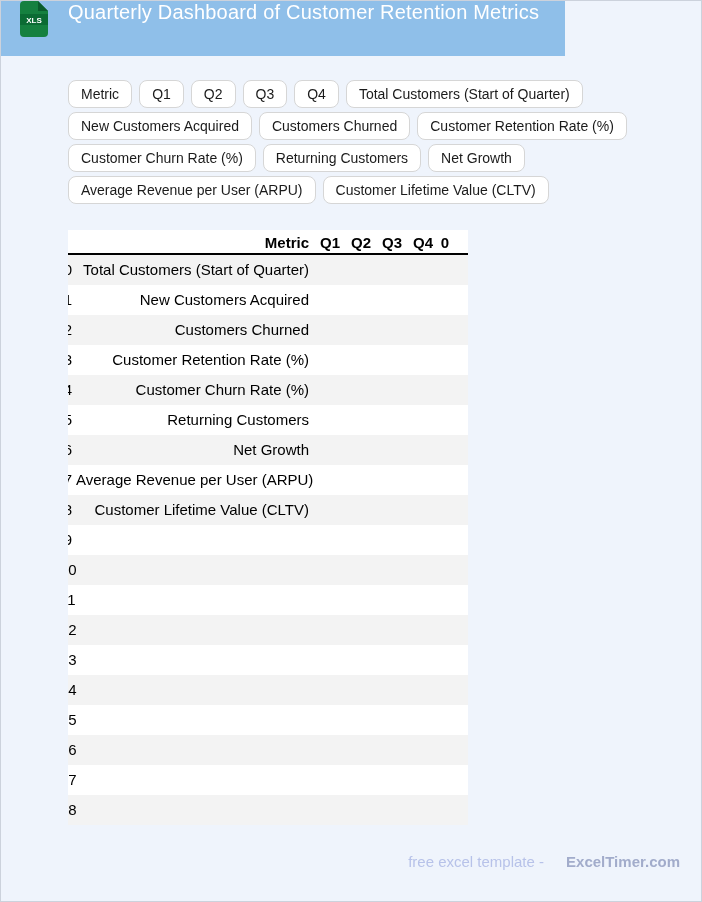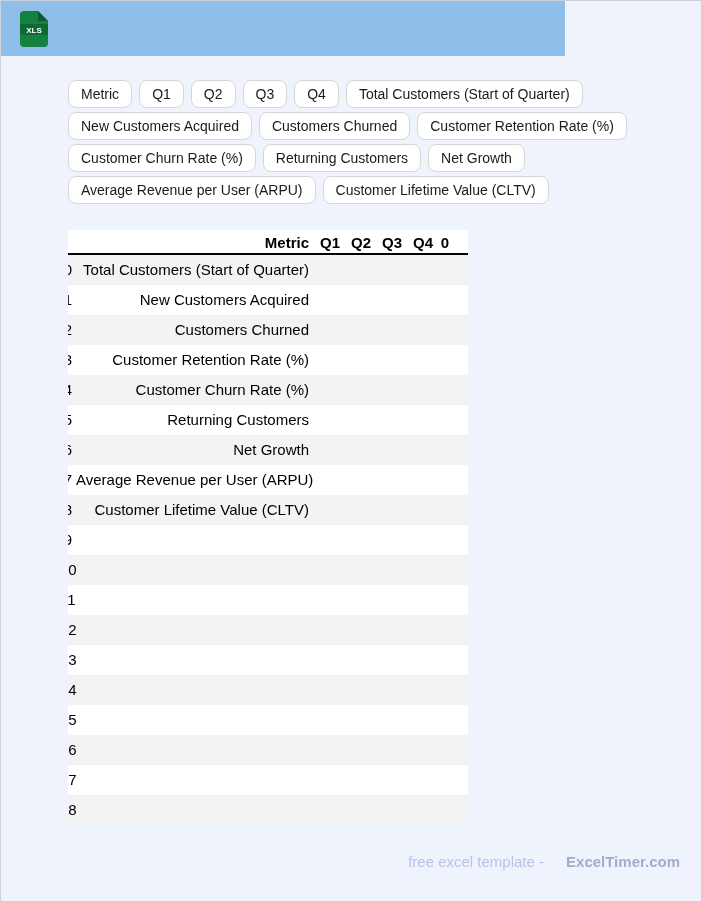--- a/index.html
+++ b/index.html
@@ -10,21 +10,21 @@
     background:#eff4fc;
     border:1px solid #ccd2dc;
     overflow:hidden;
   }
 
   
   .topbar {
     position:absolute; left:0; top:0;
     width:564px; height:55px;
     background:#8fbfe9;
-    display:flex; align-items:center;
+    display:flex; 
   }
   .xls-icon { margin-left:19px; width:28px; height:36px; flex:none; }
   .topbar h1 {
     margin-left:20px;
     font-size:20px; font-weight:500;
     color:#ffffff; letter-spacing:0.2px;
     white-space:nowrap;
   }
 
   
@@ -79,20 +79,21 @@
 
 <header class="topbar">
   <span class="xls-icon">
     <svg width="28" height="36" viewBox="0 0 28 36" aria-hidden="true">
       <path d="M4 0 H18 L28 10 V32 Q28 36 24 36 H4 Q0 36 0 32 V4 Q0 0 4 0 Z" fill="#15803f"></path>
       <path d="M18 0 L28 10 H18 Z" fill="#0a5c2c"></path>
       <rect x="0" y="13" width="28" height="11" fill="#0b6b33"></rect>
       <text x="14" y="21.5" text-anchor="middle" font-family="Liberation Sans, sans-serif" font-size="8" font-weight="700" fill="#ffffff">XLS</text>
     </svg>
   </span>
+  <h1>Quarterly Dashboard of Customer Retention Metrics</h1>
 </header>
 
 <div class="chips" id="chips">
     <div class="chip-row">
       <span class="chip">Metric</span>
       <span class="chip">Q1</span>
       <span class="chip">Q2</span>
       <span class="chip">Q3</span>
       <span class="chip">Q4</span>
       <span class="chip">Total Customers (Start of Quarter)</span>

